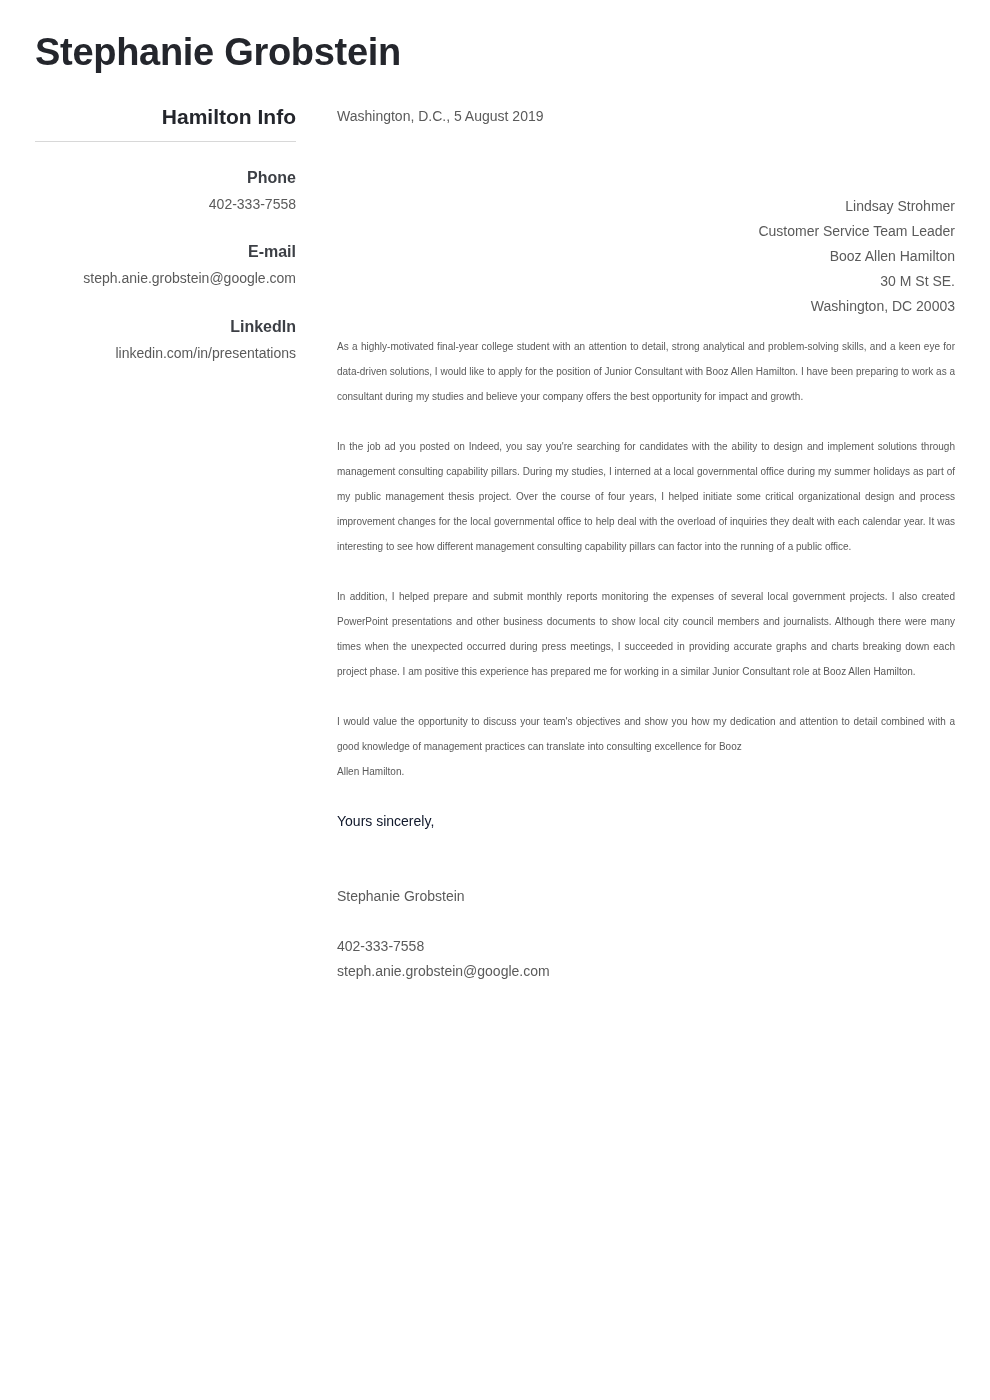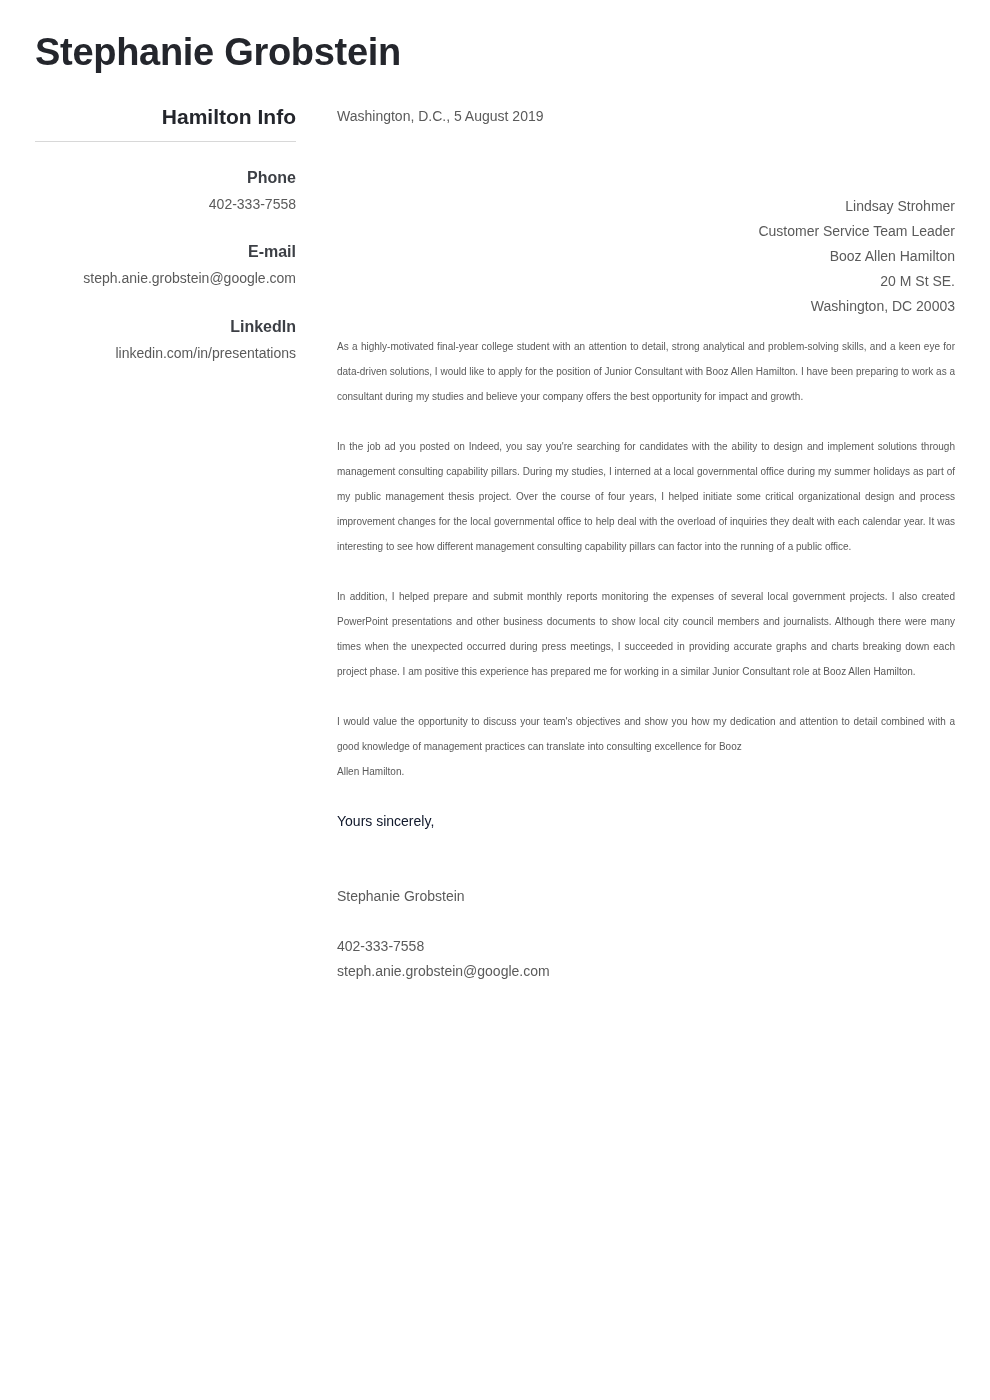--- a/index.html
+++ b/index.html
@@ -182,21 +182,21 @@
     </aside>
 
     <main class="letter">
 
       <div class="date-line">Washington, D.C., 5 August 2019</div>
 
       <div class="recipient">
         <div class="letter-line">Lindsay Strohmer</div>
         <div class="letter-line">Customer Service Team Leader</div>
         <div class="letter-line">Booz Allen Hamilton</div>
-        <div class="letter-line">20 M St SE.</div>
+        <div class="letter-line">30 M St SE.</div>
         <div class="letter-line">Washington, DC 20003</div>
       </div>
 
 
       <p class="body-par">As a highly-motivated final-year college student with an attention to detail, strong analytical and problem-solving skills, and a keen eye for data-driven solutions, I would like to apply for the position of Junior Consultant with Booz Allen Hamilton. I have been preparing to work as a consultant during my studies and believe your company offers the best opportunity for impact and growth.</p>
 
       <p class="body-par">In the job ad you posted on Indeed, you say you're searching for candidates with the ability to design and implement solutions through management consulting capability pillars. During my studies, I interned at a local governmental office during my summer holidays as part of my public management thesis project. Over the course of four years, I helped initiate some critical organizational design and process improvement changes for the local governmental office to help deal with the overload of inquiries they dealt with each calendar year. It was interesting to see how different management consulting capability pillars can factor into the running of a public office.</p>
 
       <p class="body-par">In addition, I helped prepare and submit monthly reports monitoring the expenses of several local government projects. I also created PowerPoint presentations and other business documents to show local city council members and journalists. Although there were many times when the unexpected occurred during press meetings, I succeeded in providing accurate graphs and charts breaking down each project phase. I am positive this experience has prepared me for working in a similar Junior Consultant role at Booz Allen Hamilton.</p>
 

